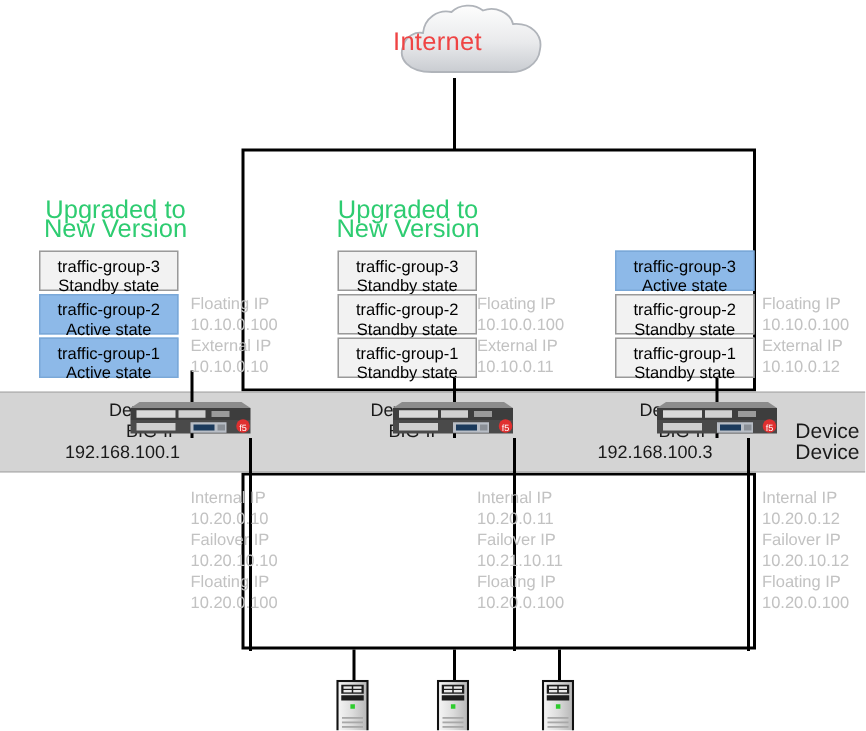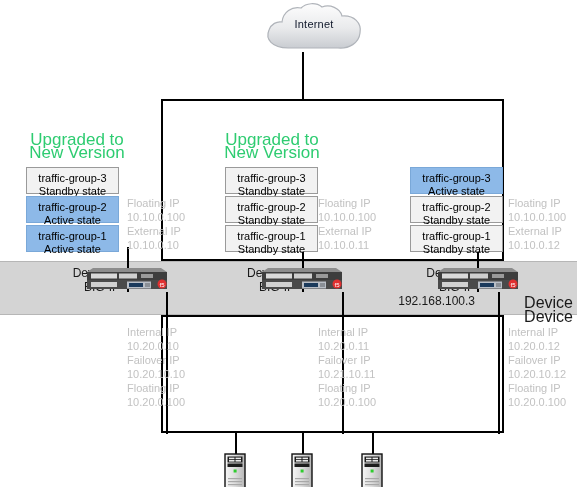--- a/index.html
+++ b/index.html
@@ -30,23 +30,22 @@
     top: 2px;
     width: 104px;
     height: 56px;
   }
   #cloud-wrap svg { display: block; }
   #cloud-label {
     position: absolute;
     left: 262px;
     top: 18px;
     width: 104px;
-    text-align: center;
-    font-size: 11px;
-    color: #0f172a;
+    font-size: 17px;
+    color: #ef4444;
     letter-spacing: .2px;
   }
 
   
   .outline-box {
     position: absolute;
     border: 2px solid #000000;
     box-sizing: border-box;
     background: transparent;
   }
@@ -114,24 +113,24 @@
     font-size: 12px;
     line-height: 14px;
     color: #1a1a1a;
     white-space: nowrap;
   }
   .device-label span { display: block; }
 
   #device-group-label {
     position: absolute;
     left: 513px;
-    top: 296px;
+    top: 280px;
     width: 60px;
     text-align: right;
-    font-size: 16px;
+    font-size: 14px;
     line-height: 14px;
     color: #1a1a1a;
   }
   #device-group-label span { display: block; }
 
   
   .bigip {
     position: absolute;
     width: 84px;
     height: 26px;
@@ -214,20 +213,21 @@
   <div class="ip-block" style="left:127px; top:196px;">
     <span class="v">Floating IP</span>
     <span class="v">10.10.0.100</span>
     <span class="v">External IP</span>
     <span class="v">10.10.0.10</span>
   </div>
 
   <div class="device-label" style="left:0px; top:266px;">
     <span>Device A</span>
     <span>BIG-IP</span>
+    <span>192.168.100.1</span>
   </div>
 
   <div class="bigip" style="left:85px; top:266px;">
     <svg width="84" height="26" viewBox="0 0 84 26" xmlns="http://www.w3.org/2000/svg">
       <path d="M2 6 L8 2 L76 2 L82 6 Z" fill="#8c8c8c"></path>
       <rect x="2" y="6" width="80" height="8" fill="#3d3d3d"></rect>
       <rect x="2" y="14" width="80" height="9" fill="#4a4a4a"></rect>
       <rect x="6" y="7.5" width="26" height="5" fill="#d9d9d9"></rect>
       <rect x="34" y="7.5" width="18" height="5" fill="#cfcfcf"></rect>
       <rect x="56" y="8" width="12" height="4" fill="#9a9a9a"></rect>

